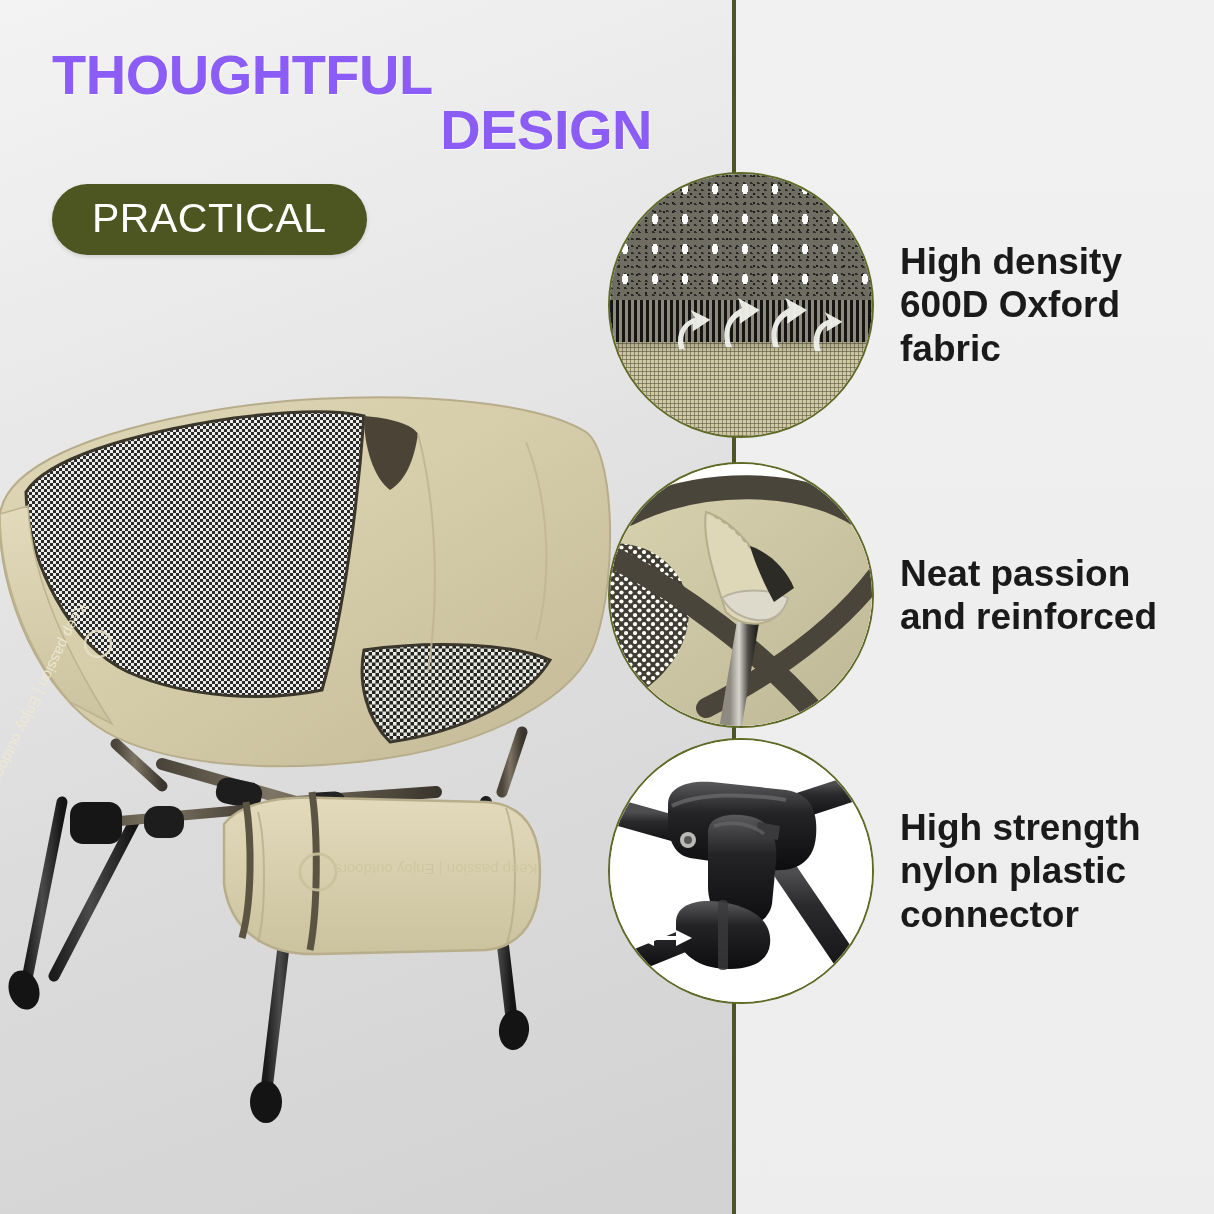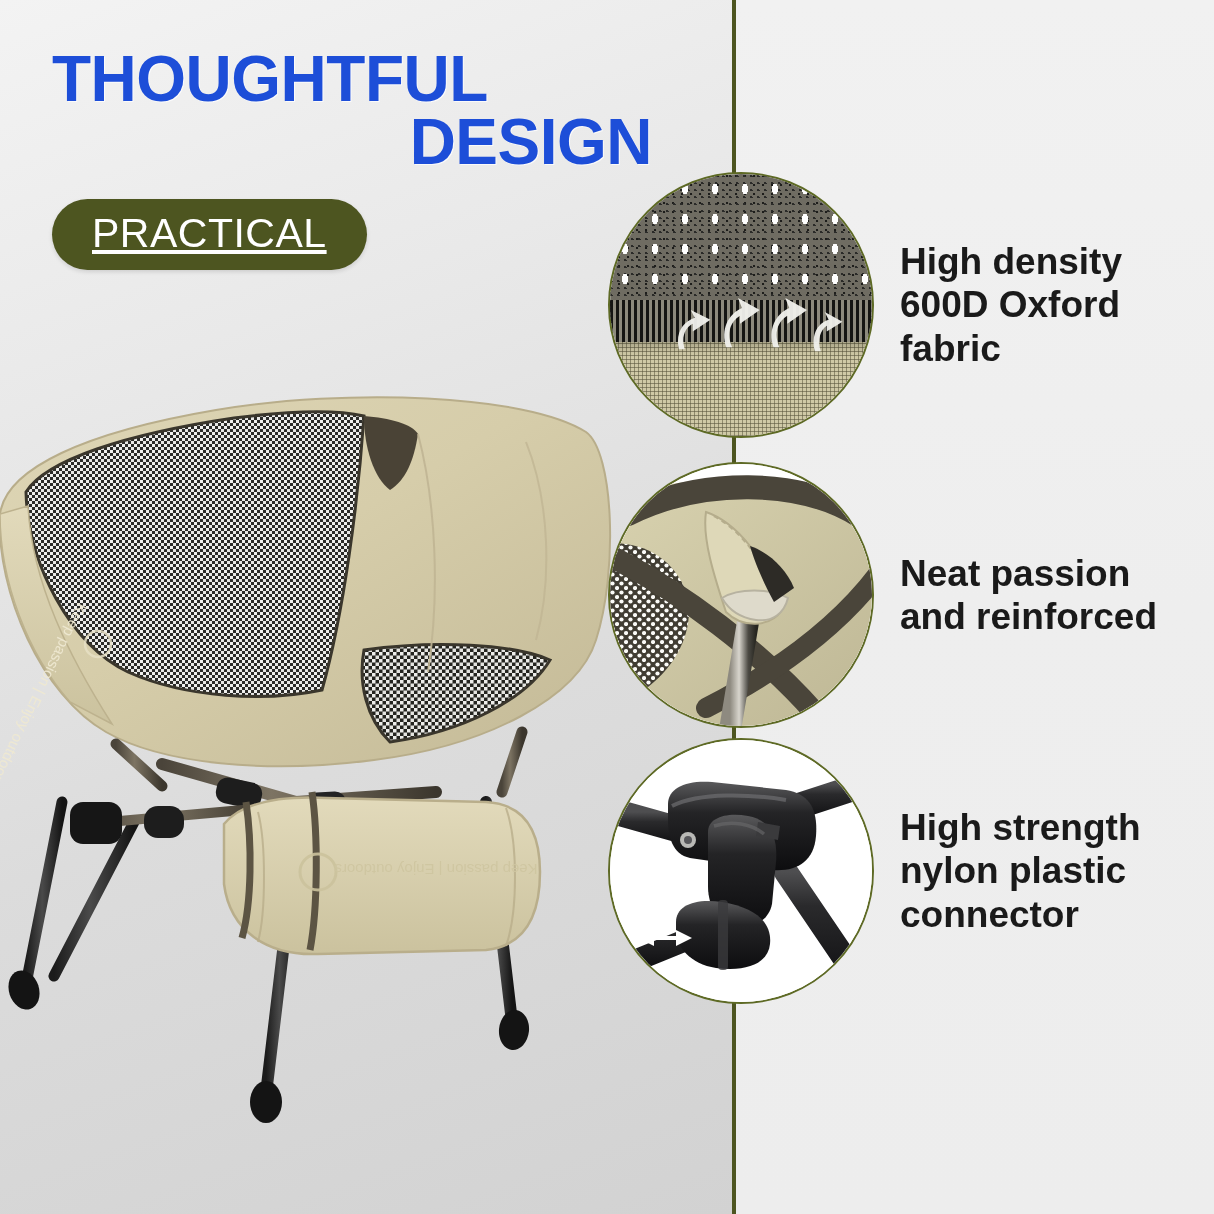--- a/index.html
+++ b/index.html
@@ -23,33 +23,32 @@
     position:absolute;left:732px;top:0;width:4px;height:1214px;
     background:#4d5520;z-index:6;
   }
 
   
   .headline{
     position:absolute;left:52px;top:48px;width:600px;z-index:9;
   }
   .headline h1{
     margin:0;
-    font-size:64px;line-height:0.98;letter-spacing:-0.5px;
-    font-weight:bold;color:#1d4ed8;
+    font-size:56px;line-height:0.98;letter-spacing:-0.5px;
+    font-weight:bold;color:#8b5cf6;
     text-shadow:1px 1px 0 rgba(255,255,255,.75);
   }
   .headline h1 .l2{display:block;text-align:right;}
   .badge{
     display:inline-block;margin-top:26px;
     background:#4d5520;color:#ffffff;
     border-radius:40px;
     padding:11px 40px 13px 40px;
     font-size:41px;font-weight:normal;letter-spacing:0.5px;
     box-shadow:0 2px 4px rgba(0,0,0,.12);
-    text-decoration:underline;
   }
 
   
   .chair-stage{position:absolute;left:-34px;top:372px;width:690px;height:790px;z-index:4;}
   .chair-svg{position:absolute;left:0;top:0;}
 
   
   .feature{
     position:absolute;display:flex;align-items:center;z-index:7;justify-content:space-between;
   }

